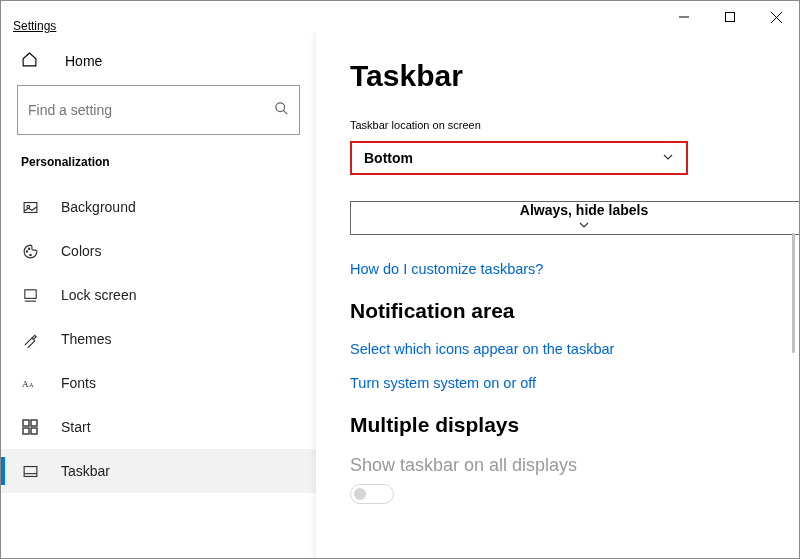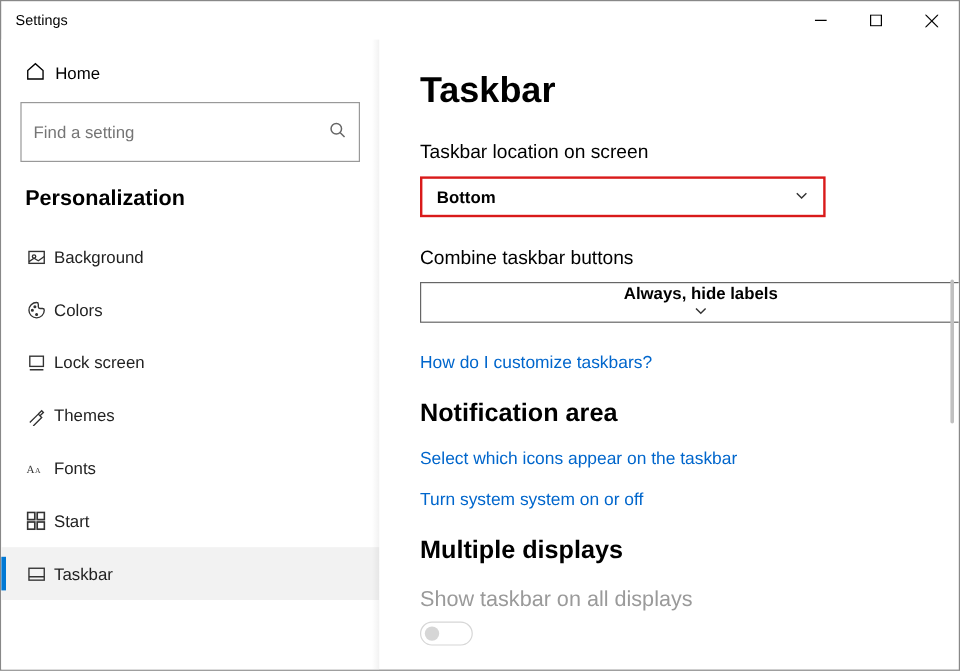--- a/index.html
+++ b/index.html
@@ -9,23 +9,24 @@
     color: #000;
     background: #fff;
     width: 800px;
     height: 559px;
     overflow: hidden;
     border: 1px solid #888;
   }
   
   .titlebar {
     display: flex;
-    align-items: center;
+    align-items: flex-end;
     height: 32px;
     padding-left: 12px;
+    text-decoration: underline;
   }
   .titlebar .title { font-size: 12px; color: #000; flex: 0 0 auto; }
   .titlebar .spacer { flex: 1; }
   .titlebar .wbtn {
     width: 46px; height: 32px;
     display: flex; align-items: center; justify-content: center;
     font-family: "Segoe UI Symbol", Arial, sans-serif;
   }
   .wbtn svg { display: block; }
   
@@ -40,44 +41,44 @@
     border-right: none;
     position: relative;
   }
   .sidebar-shadow {
     position: absolute; right: 0; top: 0; bottom: 0; width: 6px;
     background: linear-gradient(to right, rgba(0,0,0,0) 0%, rgba(0,0,0,0.05) 100%);
   }
   .home-row {
     display: flex; align-items: center;
     padding: 8px 20px 8px 20px;
-    gap: 8px;
+    gap: 27px;
     font-size: 14px;
   }
   .search-wrap { padding: 6px 16px 12px 16px; }
   .search {
     display: flex; align-items: center;
     border: 1px solid #999;
     height: 50px;
     padding: 0 10px;
     color: #666;
   }
   .search input {
     flex: 1; border: none; outline: none; font-size: 14px; color: #666;
     background: transparent;
   }
   .category-label {
     padding: 8px 20px 16px 20px;
     font-weight: 600;
-    font-size: 18px;
+    font-size: 12px;
   }
   .navlist { list-style: none; }
   .navitem {
     display: flex; align-items: center;
-    gap: 6px;
+    gap: 22px;
     height: 44px;
     padding: 0 20px 0 20px;
     font-size: 14px;
     color: #222;
     position: relative;
   }
   .navitem .icon { width: 18px; height: 18px; display:flex; align-items:center; justify-content:center; flex:0 0 18px;}
   .navitem.active::before {
     content: "";
     position: absolute; left: 0; top: 8px; bottom: 8px; width: 4px;
@@ -91,21 +92,21 @@
     overflow: hidden;
     position: relative;
   }
   .scroll-indicator {
     position: absolute; right: 4px; top: 200px; width: 3px; height: 120px;
     background: #c0c0c0; border-radius: 2px;
   }
   h1.page-title {
     font-size: 30px; font-weight: 600; margin-bottom: 26px;
   }
-  .setting-label { font-size: 16px; color: #000; margin-bottom: 10px; }
+  .setting-label { font-size: 11px; color: #000; margin-bottom: 10px; }
   .dropdown {
     display: flex; align-items: center; justify-content: space-between;
     height: 34px;
     padding: 0 12px;
     width: 338px;
     border: 1px solid #666;
     font-size: 14px;
     margin-bottom: 26px;
     background:#fff;
     font-weight:bold;
@@ -254,21 +255,20 @@
     <h1 class="page-title">Taskbar</h1>
 
     <div class="setting-label">Taskbar location on screen</div>
     <div class="dropdown highlight">
       <span>Bottom</span>
       <span><svg class="chev" viewBox="0 0 12 12" fill="none" stroke="#333" stroke-width="1.2">
             <polyline points="2,4 6,8 10,4"></polyline>
           </svg></span>
     </div>
 
-    <div class="setting-label">Combine taskbar buttons</div>
     <div class="dropdown wide">
       <span>Always, hide labels</span>
       <span><svg class="chev" viewBox="0 0 12 12" fill="none" stroke="#333" stroke-width="1.2">
             <polyline points="2,4 6,8 10,4"></polyline>
           </svg></span>
     </div>
 
     <a class="link">How do I customize taskbars?</a>
 
     <h2 class="section">Notification area</h2>

